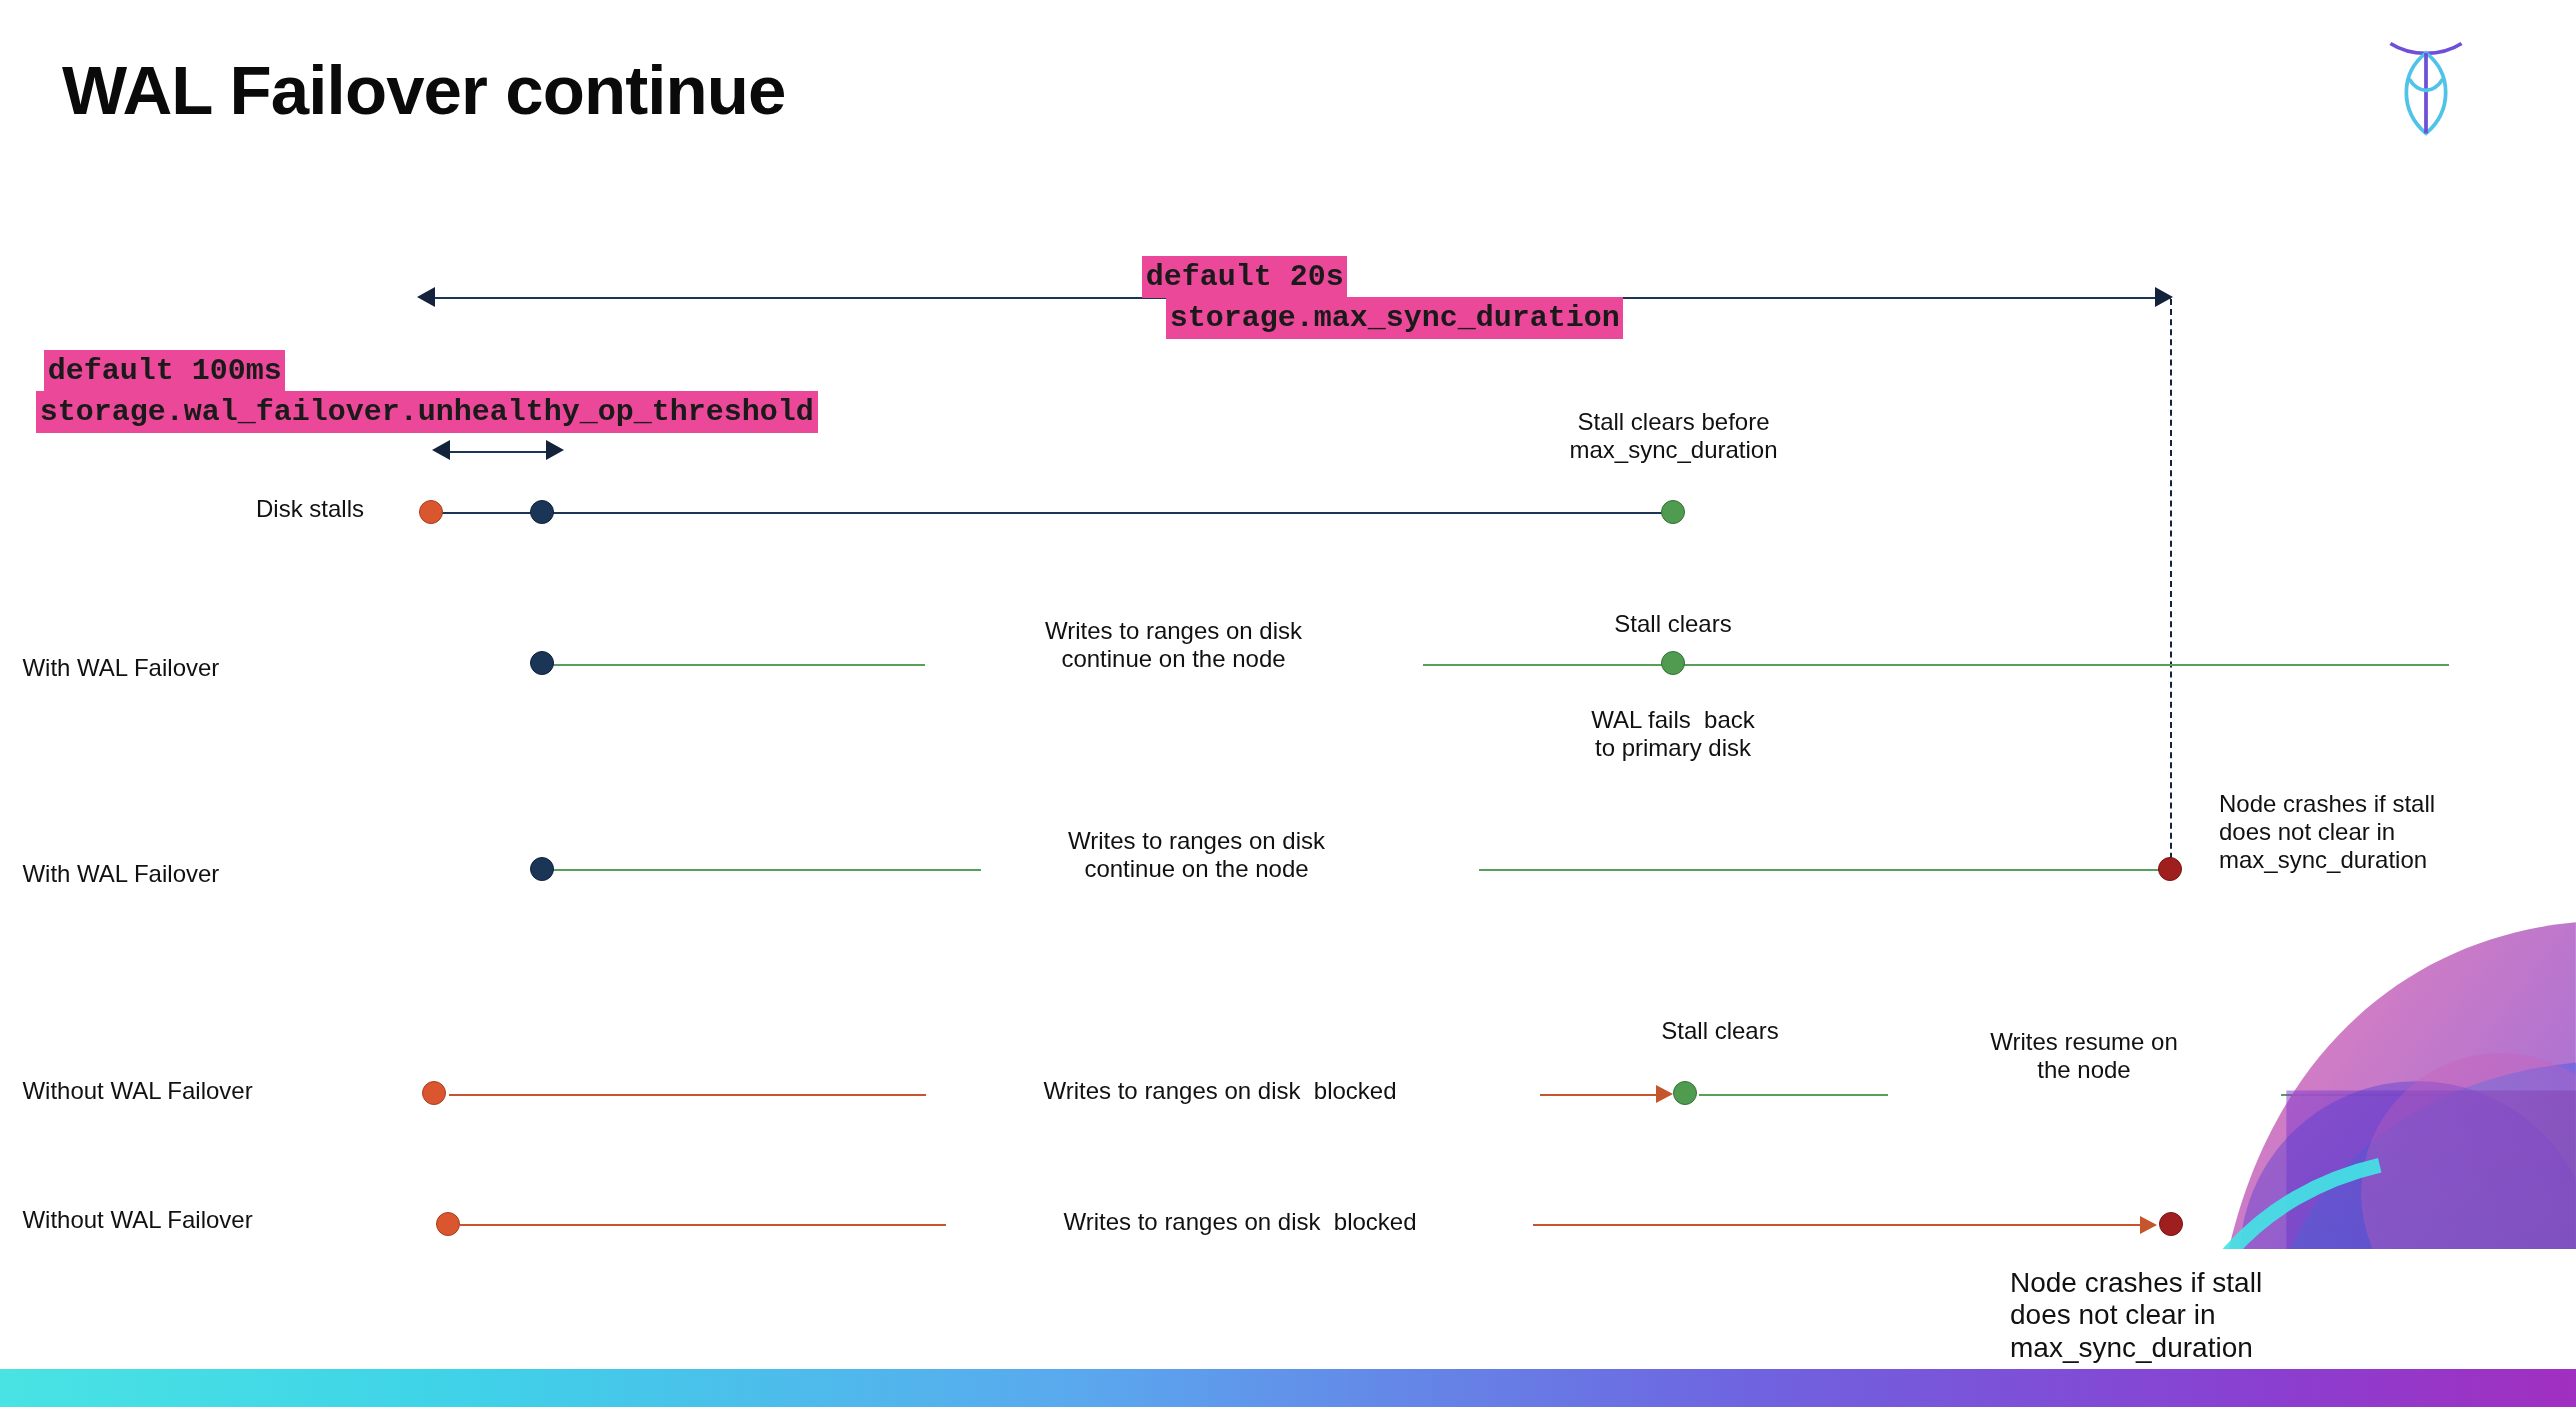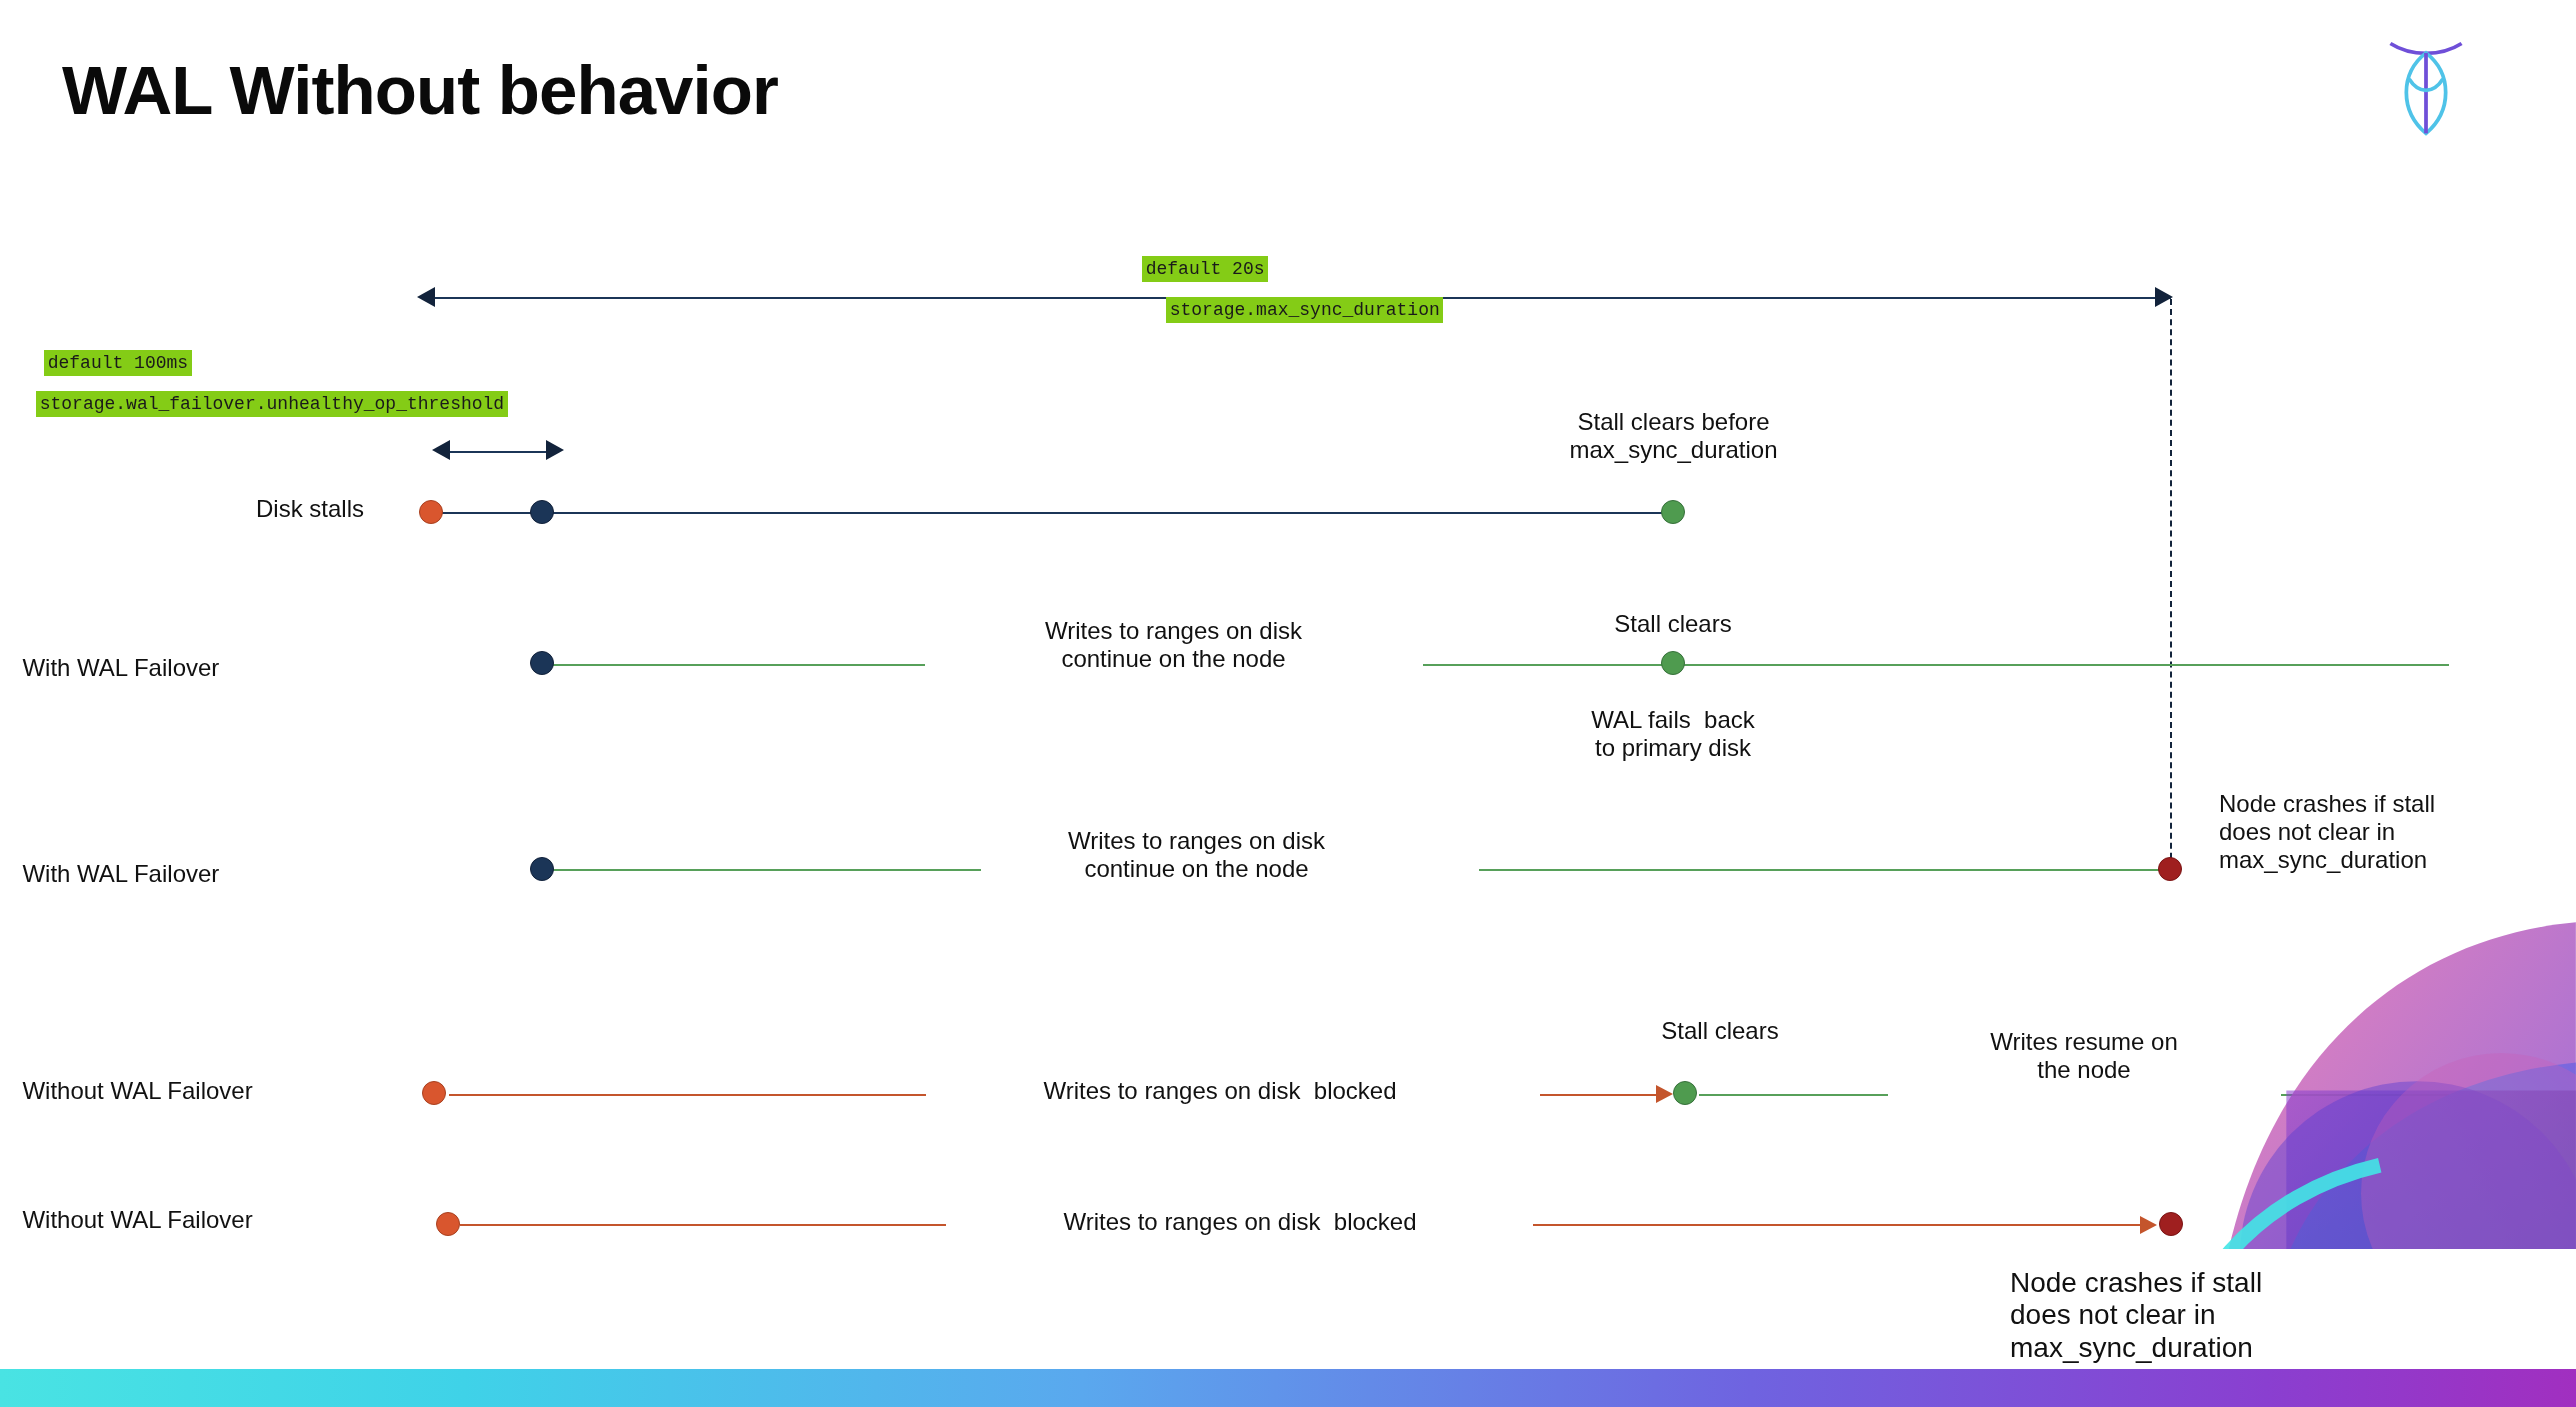--- a/index.html
+++ b/index.html
@@ -46,26 +46,27 @@
     line-height: 1.16;
     color: #111111;
     white-space: pre;
   }
   .lbl.center { text-align: center; }
   .lbl.right  { text-align: right; }
 
   .mono {
     position: absolute;
     font-family: "Liberation Mono", monospace;
-    font-size: 18px;
+    font-size: 30px;
     line-height: 1.35;
     color: #1a1a1a;
-    background: #84cc16;
+    background: #ec4899;
     white-space: pre;
     padding: 0.9px 3.7px;
+    font-weight: bold;
   }
 
   .hline {
     position: absolute;
     height: 0;
     border-top-width: 2.8px;
     border-top-style: solid;
   }
   .hline.navy  { border-top-color: #1b3557; }
   .hline.green { border-top-color: #57a05a; }
@@ -143,21 +144,21 @@
     width: 2576px;
     height: 39px;
     background: linear-gradient(90deg, #49e3e3 0%, #3fd2e8 18%, #5aa8ee 42%, #6f63e0 68%, #8a3fd0 88%, #a12fc0 100%);
   }
 </style>
 </head>
 <body>
 
 <div id="slide">
 
-  <div class="title">WAL Without behavior</div>
+  <div class="title">WAL Failover continue</div>
 
   <div class="logo">
     <svg viewBox="0 0 96 110" width="90" height="103" aria-hidden="true">
       <path d="M10 8 C32 22, 64 22, 86 8" stroke="#6f4fd8" stroke-width="4" fill="none"></path>
       <path d="M48 18 C20 40, 20 80, 48 104 C76 80, 76 40, 48 18 Z" stroke="#4fc3e8" stroke-width="4" fill="none"></path>
       <path d="M48 18 L48 104" stroke="#6f4fd8" stroke-width="4" fill="none"></path>
       <path d="M30 46 C40 62, 56 62, 66 46" stroke="#4fc3e8" stroke-width="4" fill="none"></path>
     </svg>
   </div>
 

